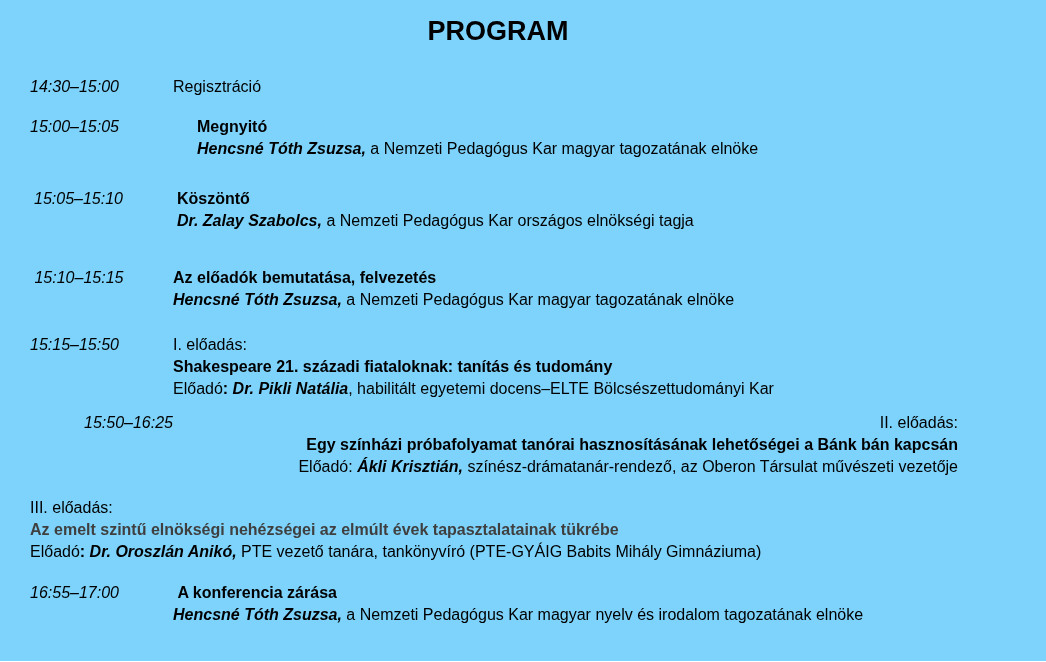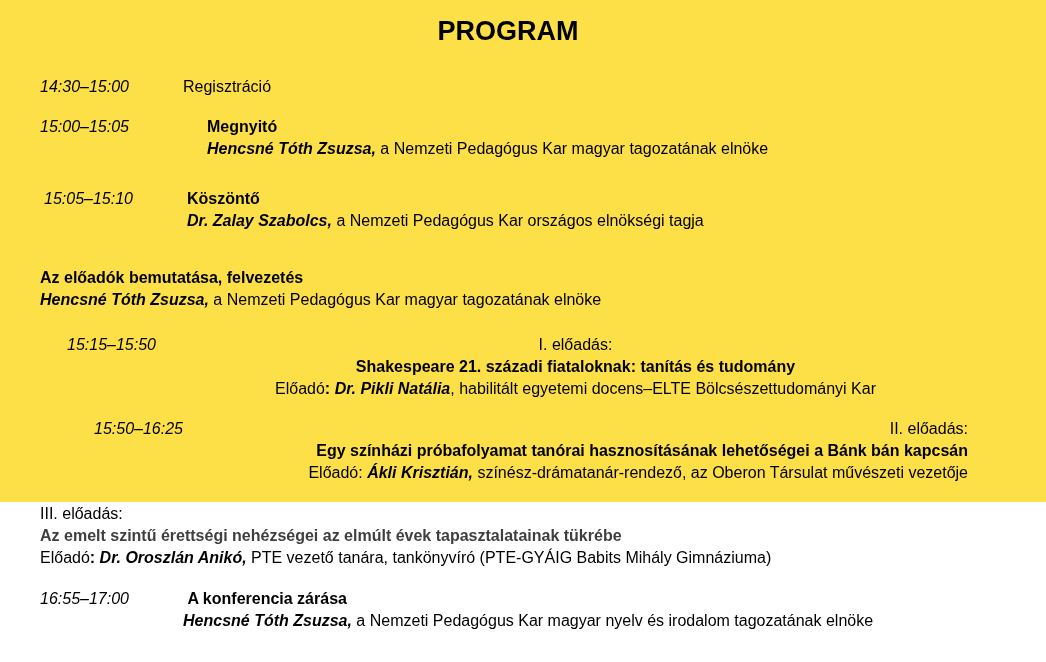--- a/index.html
+++ b/index.html
@@ -11,43 +11,43 @@
     width: 1046px;
     height: 662px;
     font-family: "Liberation Sans", sans-serif;
     font-size: 16px;
     color: #000000;
     overflow: hidden;
   }
   .page {
     box-sizing: border-box;
     width: 1046px;
-    height: 502px;
-    padding: 14px 30px 0 40px;
-    background: #fde047;
+    height: 661px;
+    padding: 14px 30px 0 30px;
+    background: #7dd3fc;
   }
   .title {
     width: 936px;
     margin: 0 0 28px 0;
     font-size: 27px;
     font-weight: 700;
     line-height: 34px;
     text-align: center;
     white-space: pre;
   }
   .rows { width: 936px; }
   .row {
     display: flex;
     align-items: flex-start;
   }
   .rows .row:nth-child(1) { margin-bottom: 18px; }
   .rows .row:nth-child(2) { margin-bottom: 28px; gap: 24px; }
   .rows .row:nth-child(3) { margin-bottom: 35px; justify-content: center; }
   .rows .row:nth-child(4) { margin-bottom: 23px; }
-  .rows .row:nth-child(5) { margin-bottom: 18px; text-align: center; }
+  .rows .row:nth-child(5) { margin-bottom: 12px; }
   .rows .row:nth-child(6) { margin-bottom: 19px; text-align: right; }
   .rows .row:nth-child(7) { margin-bottom: 19px; }
   .rows .row:nth-child(8) { margin-bottom: 0; }
   .time {
     flex: 0 0 143px;
     width: 143px;
     line-height: 22px;
     white-space: pre;
     font-style: italic;
   }
@@ -83,20 +83,21 @@
         </div>
       </div>
       <div class="row">
         <div class="time">15:05–15:10</div>
         <div class="content">
           <div class="line"><span class="seg b">Köszöntő</span></div>
           <div class="line"><span class="seg bi">Dr. Zalay Szabolcs,</span><span class="seg"> a Nemzeti Pedagógus Kar országos elnökségi tagja</span></div>
         </div>
       </div>
       <div class="row">
+        <div class="time"> 15:10–15:15</div>
         <div class="content">
           <div class="line"><span class="seg b">Az előadók bemutatása, felvezetés</span></div>
           <div class="line"><span class="seg bi">Hencsné Tóth Zsuzsa,</span><span class="seg"> a Nemzeti Pedagógus Kar magyar tagozatának elnöke</span></div>
         </div>
       </div>
       <div class="row">
         <div class="time">15:15–15:50</div>
         <div class="content">
           <div class="line"><span class="seg">I. előadás:</span></div>
           <div class="line"><span class="seg b">Shakespeare 21. századi fiataloknak: tanítás és tudomány</span></div>
@@ -107,21 +108,21 @@
         <div class="time">15:50–16:25</div>
         <div class="content">
           <div class="line"><span class="seg">II. előadás:</span></div>
           <div class="line"><span class="seg b">Egy színházi próbafolyamat tanórai hasznosításának lehetőségei a Bánk bán kapcsán</span></div>
           <div class="line"><span class="seg">Előadó: </span><span class="seg bi">Ákli Krisztián,</span><span class="seg"> színész-drámatanár-rendező, az Oberon Társulat művészeti vezetője</span></div>
         </div>
       </div>
       <div class="row">
         <div class="content">
           <div class="line"><span class="seg">III. előadás:</span></div>
-          <div class="line"><span class="seg bm">Az emelt szintű érettségi nehézségei az elmúlt évek tapasztalatainak tükrébe</span></div>
+          <div class="line"><span class="seg bm">Az emelt szintű elnökségi nehézségei az elmúlt évek tapasztalatainak tükrébe</span></div>
           <div class="line"><span class="seg">Előadó</span><span class="seg b">: </span><span class="seg bi">Dr. Oroszlán Anikó,</span><span class="seg"> PTE vezető tanára, tankönyvíró (PTE-GYÁIG Babits Mihály Gimnáziuma)</span></div>
         </div>
       </div>
       <div class="row">
         <div class="time">16:55–17:00</div>
         <div class="content">
           <div class="line"><span class="seg b"> A konferencia zárása</span></div>
           <div class="line"><span class="seg bi">Hencsné Tóth Zsuzsa,</span><span class="seg"> a Nemzeti Pedagógus Kar magyar nyelv és irodalom tagozatának elnöke</span></div>
         </div>
       </div>

